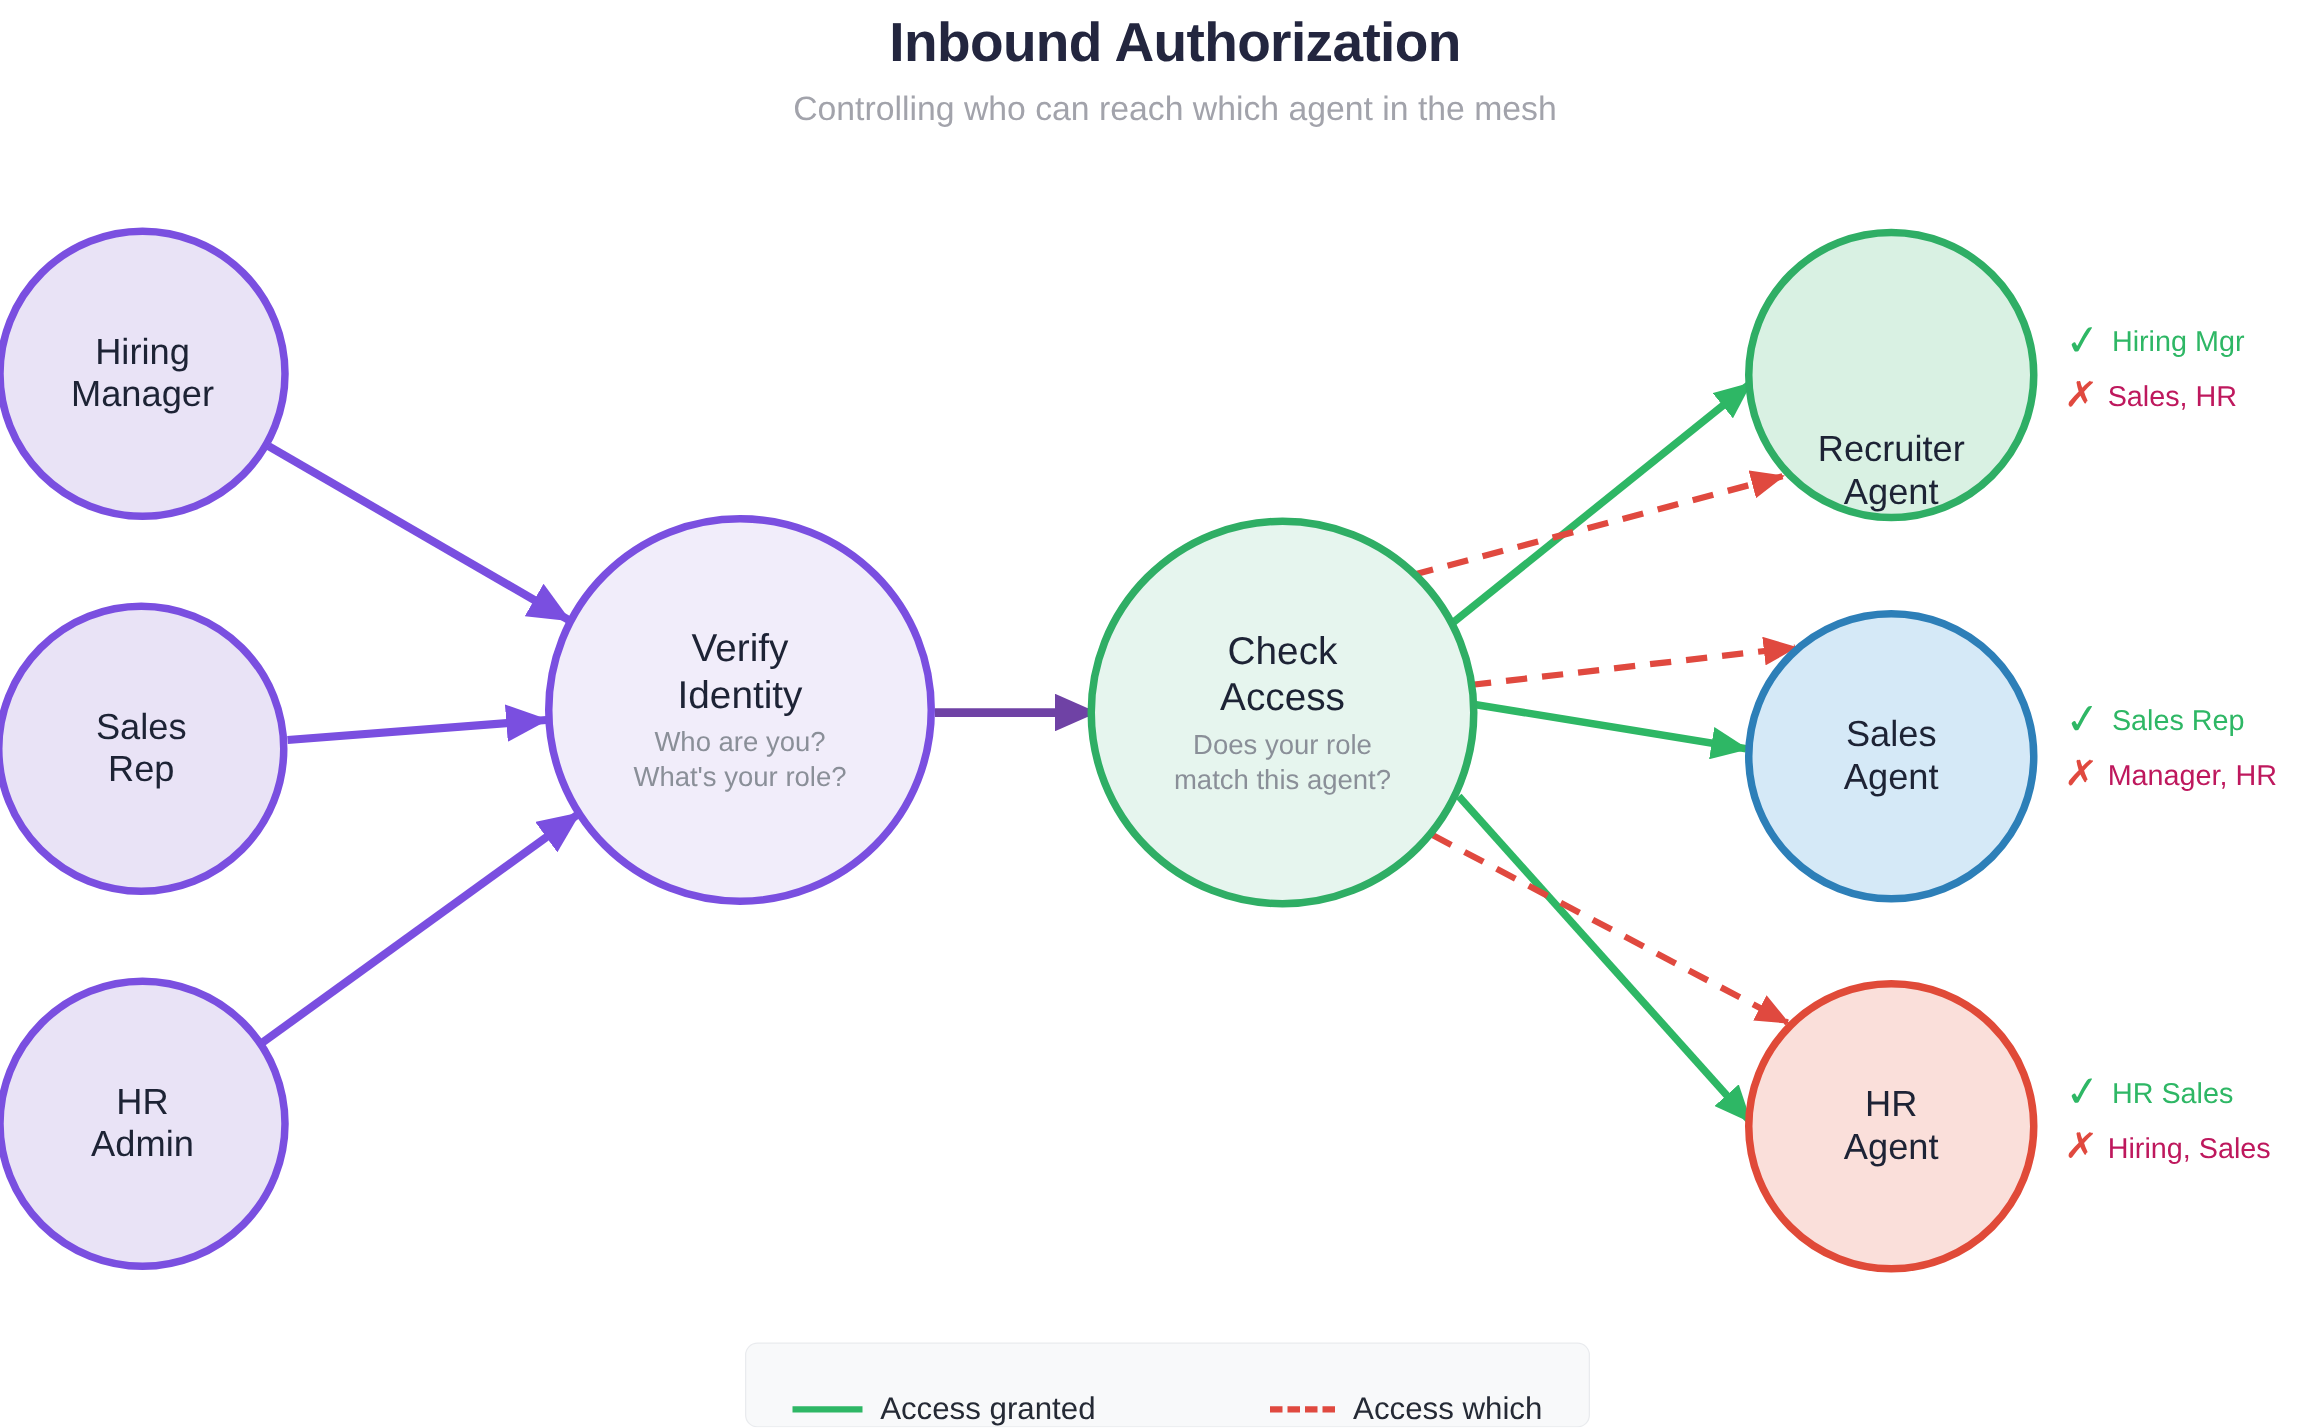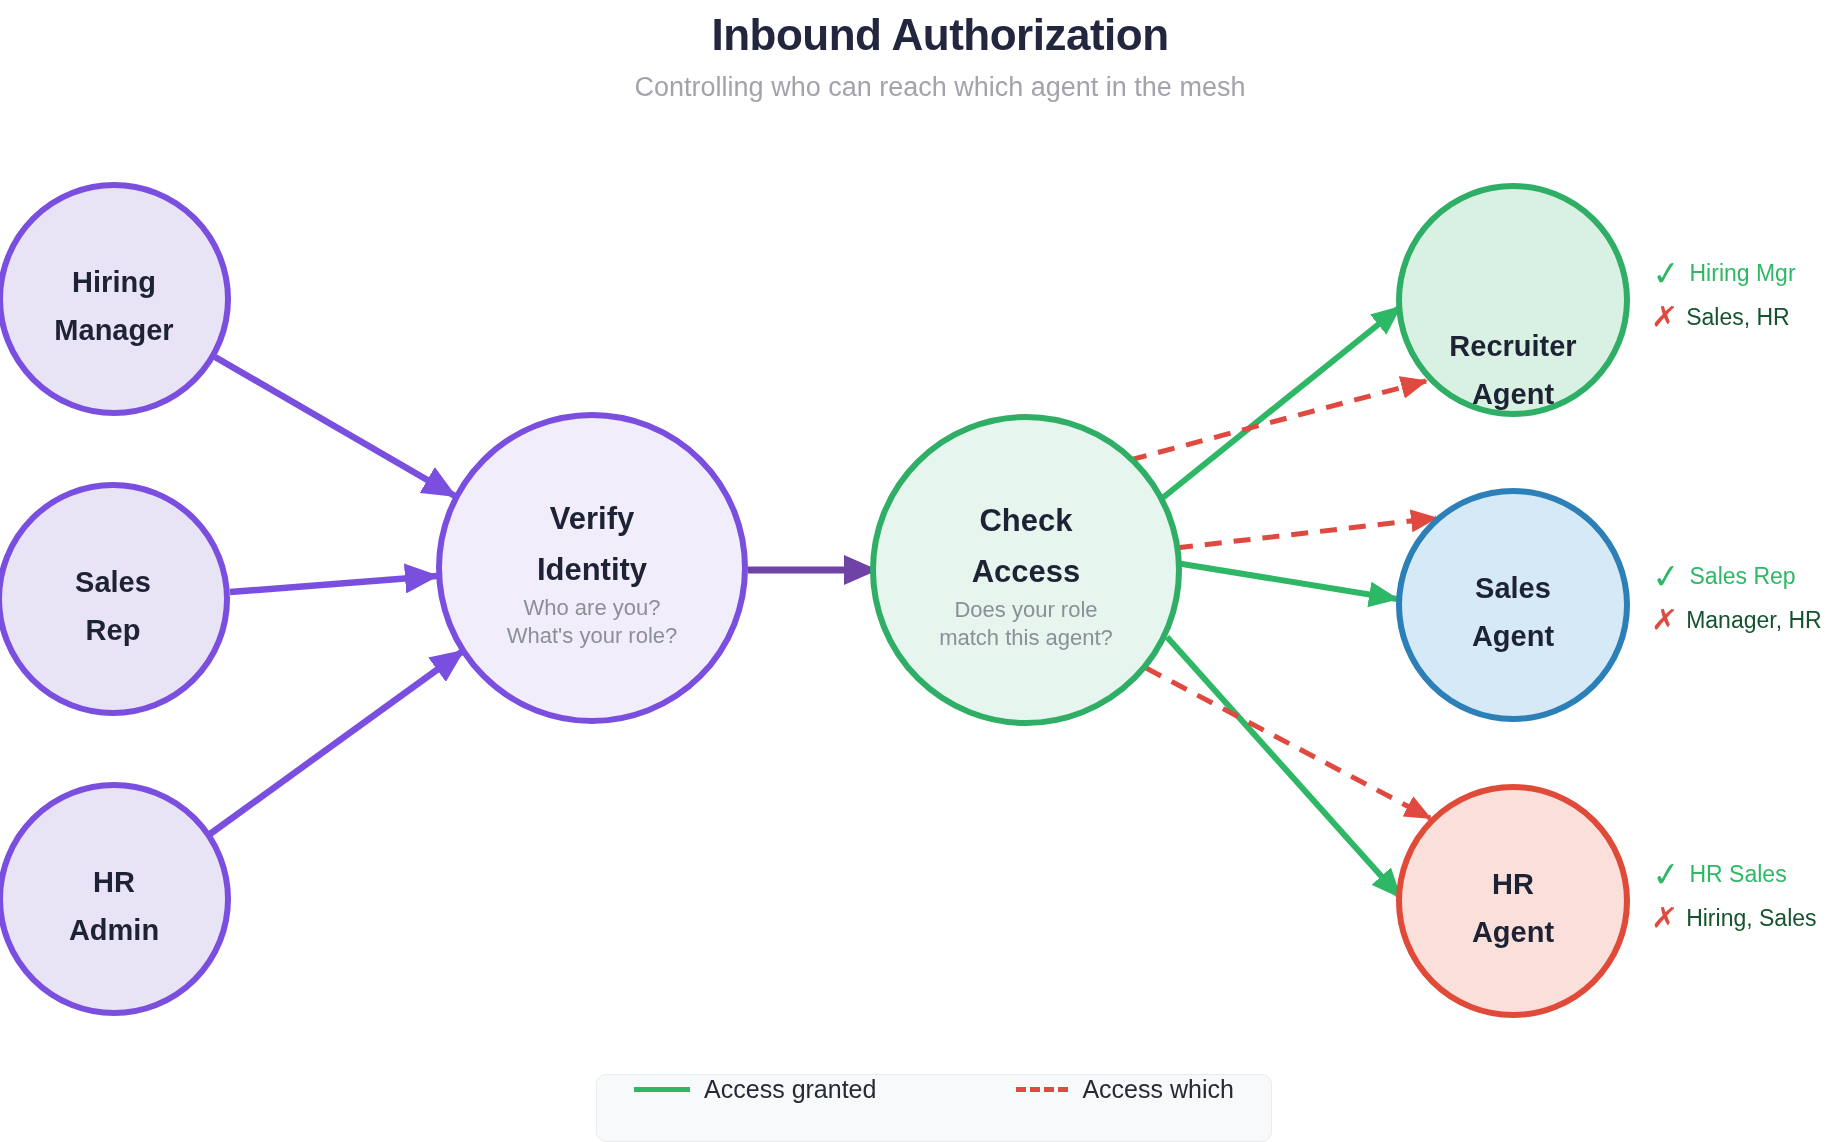--- a/index.html
+++ b/index.html
@@ -16,36 +16,36 @@
     align-items:center;justify-content:center;text-align:center;box-sizing:content-box;
   }
   .node.small{width:222px;height:222px;border-width:6px;border-style:solid;}
   .node.big{width:300px;height:300px;border-width:6px;border-style:solid;}
   .purple-node{background:#e9e3f6;border-color:#7a4fe0;}
   .purple-node-light{background:#f1edfa;border-color:#7a4fe0;}
   .green-node{background:#e6f5ee;border-color:#2fae65;}
   .green-node-sm{background:#d9f1e3;border-color:#2fae65;}
   .blue-node{background:#d5e9f7;border-color:#2d7fb8;}
   .red-node{background:#fadfda;border-color:#e04a38;}
-  .nl{font-size:29px;font-weight:bold;color:#1d2335;line-height:34px;margin-top:14px;}
+  .nl{font-size:29px;font-weight:normal;color:#1d2335;line-height:34px;}
   .big .nl{font-size:31px;line-height:37px;}
   .ns{font-size:22px;color:#8a8f98;line-height:28px;}
   .ns.first{margin-top:6px;}
   .ann{position:absolute;display:flex;flex-direction:column;gap:10px;}
   .ann-row{display:flex;align-items:center;gap:9px;height:34px;}
   .icon{font-weight:bold;line-height:1;}
   .check{color:#2eb765;font-size:34px;transform:rotate(-6deg);}
   .cross{color:#e0493f;font-size:30px;transform:rotate(6deg);}
   .ann-text{font-size:23px;line-height:26px;}
   .ann-text.g{color:#2eb765;text-align:center;}
-  .ann-text.r{color:#14532d;}
+  .ann-text.r{color:#be185d;}
   .legend{
     position:absolute;left:596px;top:1074px;width:674px;height:66px;
     background:#f8f9fa;border:1px solid #e9ebee;border-radius:10px;
-    display:flex;align-items:flex-start;justify-content:center;gap:140px;
+    display:flex;align-items:flex-end;justify-content:center;gap:140px;
   }
   .legend-item{display:flex;align-items:center;gap:14px;}
   .sample{display:inline-block;width:56px;height:0;}
   .sample.solid{border-top:5px solid #2eb765;}
   .sample.dashed{border-top:5px dashed #e0493f;width:52px;}
   .legend-label{font-size:25px;color:#252a35;line-height:28px;}
 </style>
 </head>
 <body>
 

